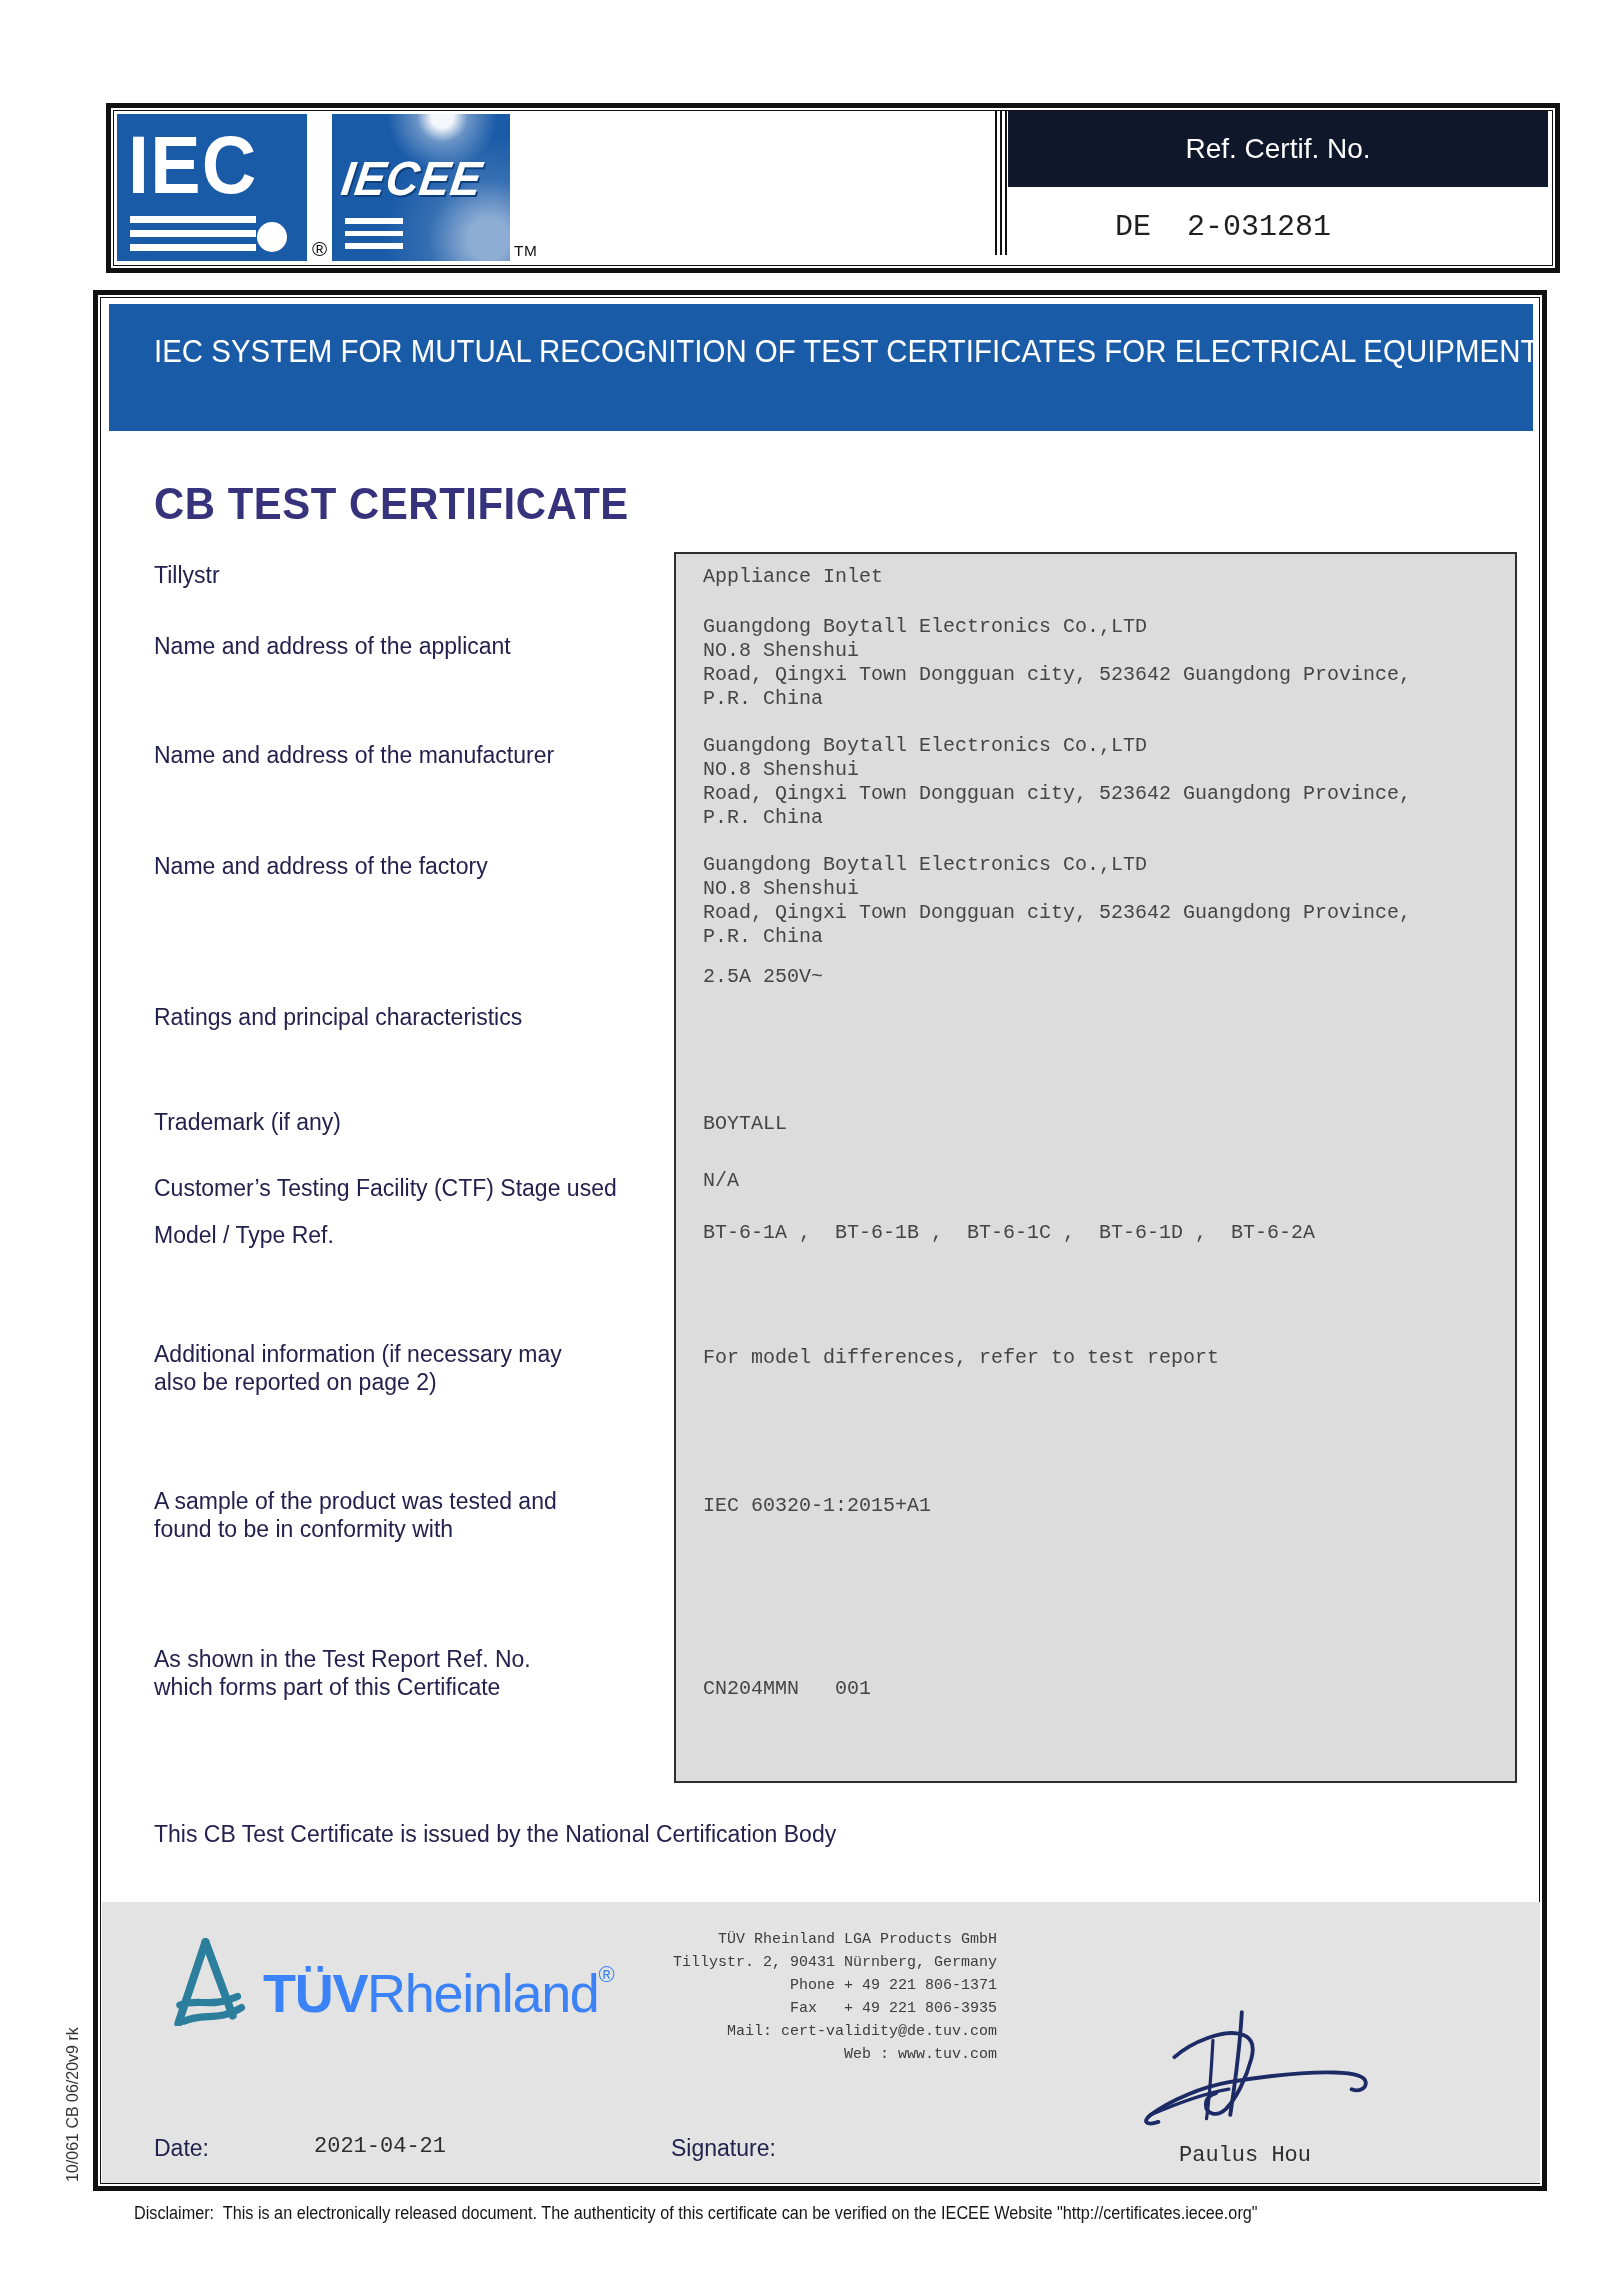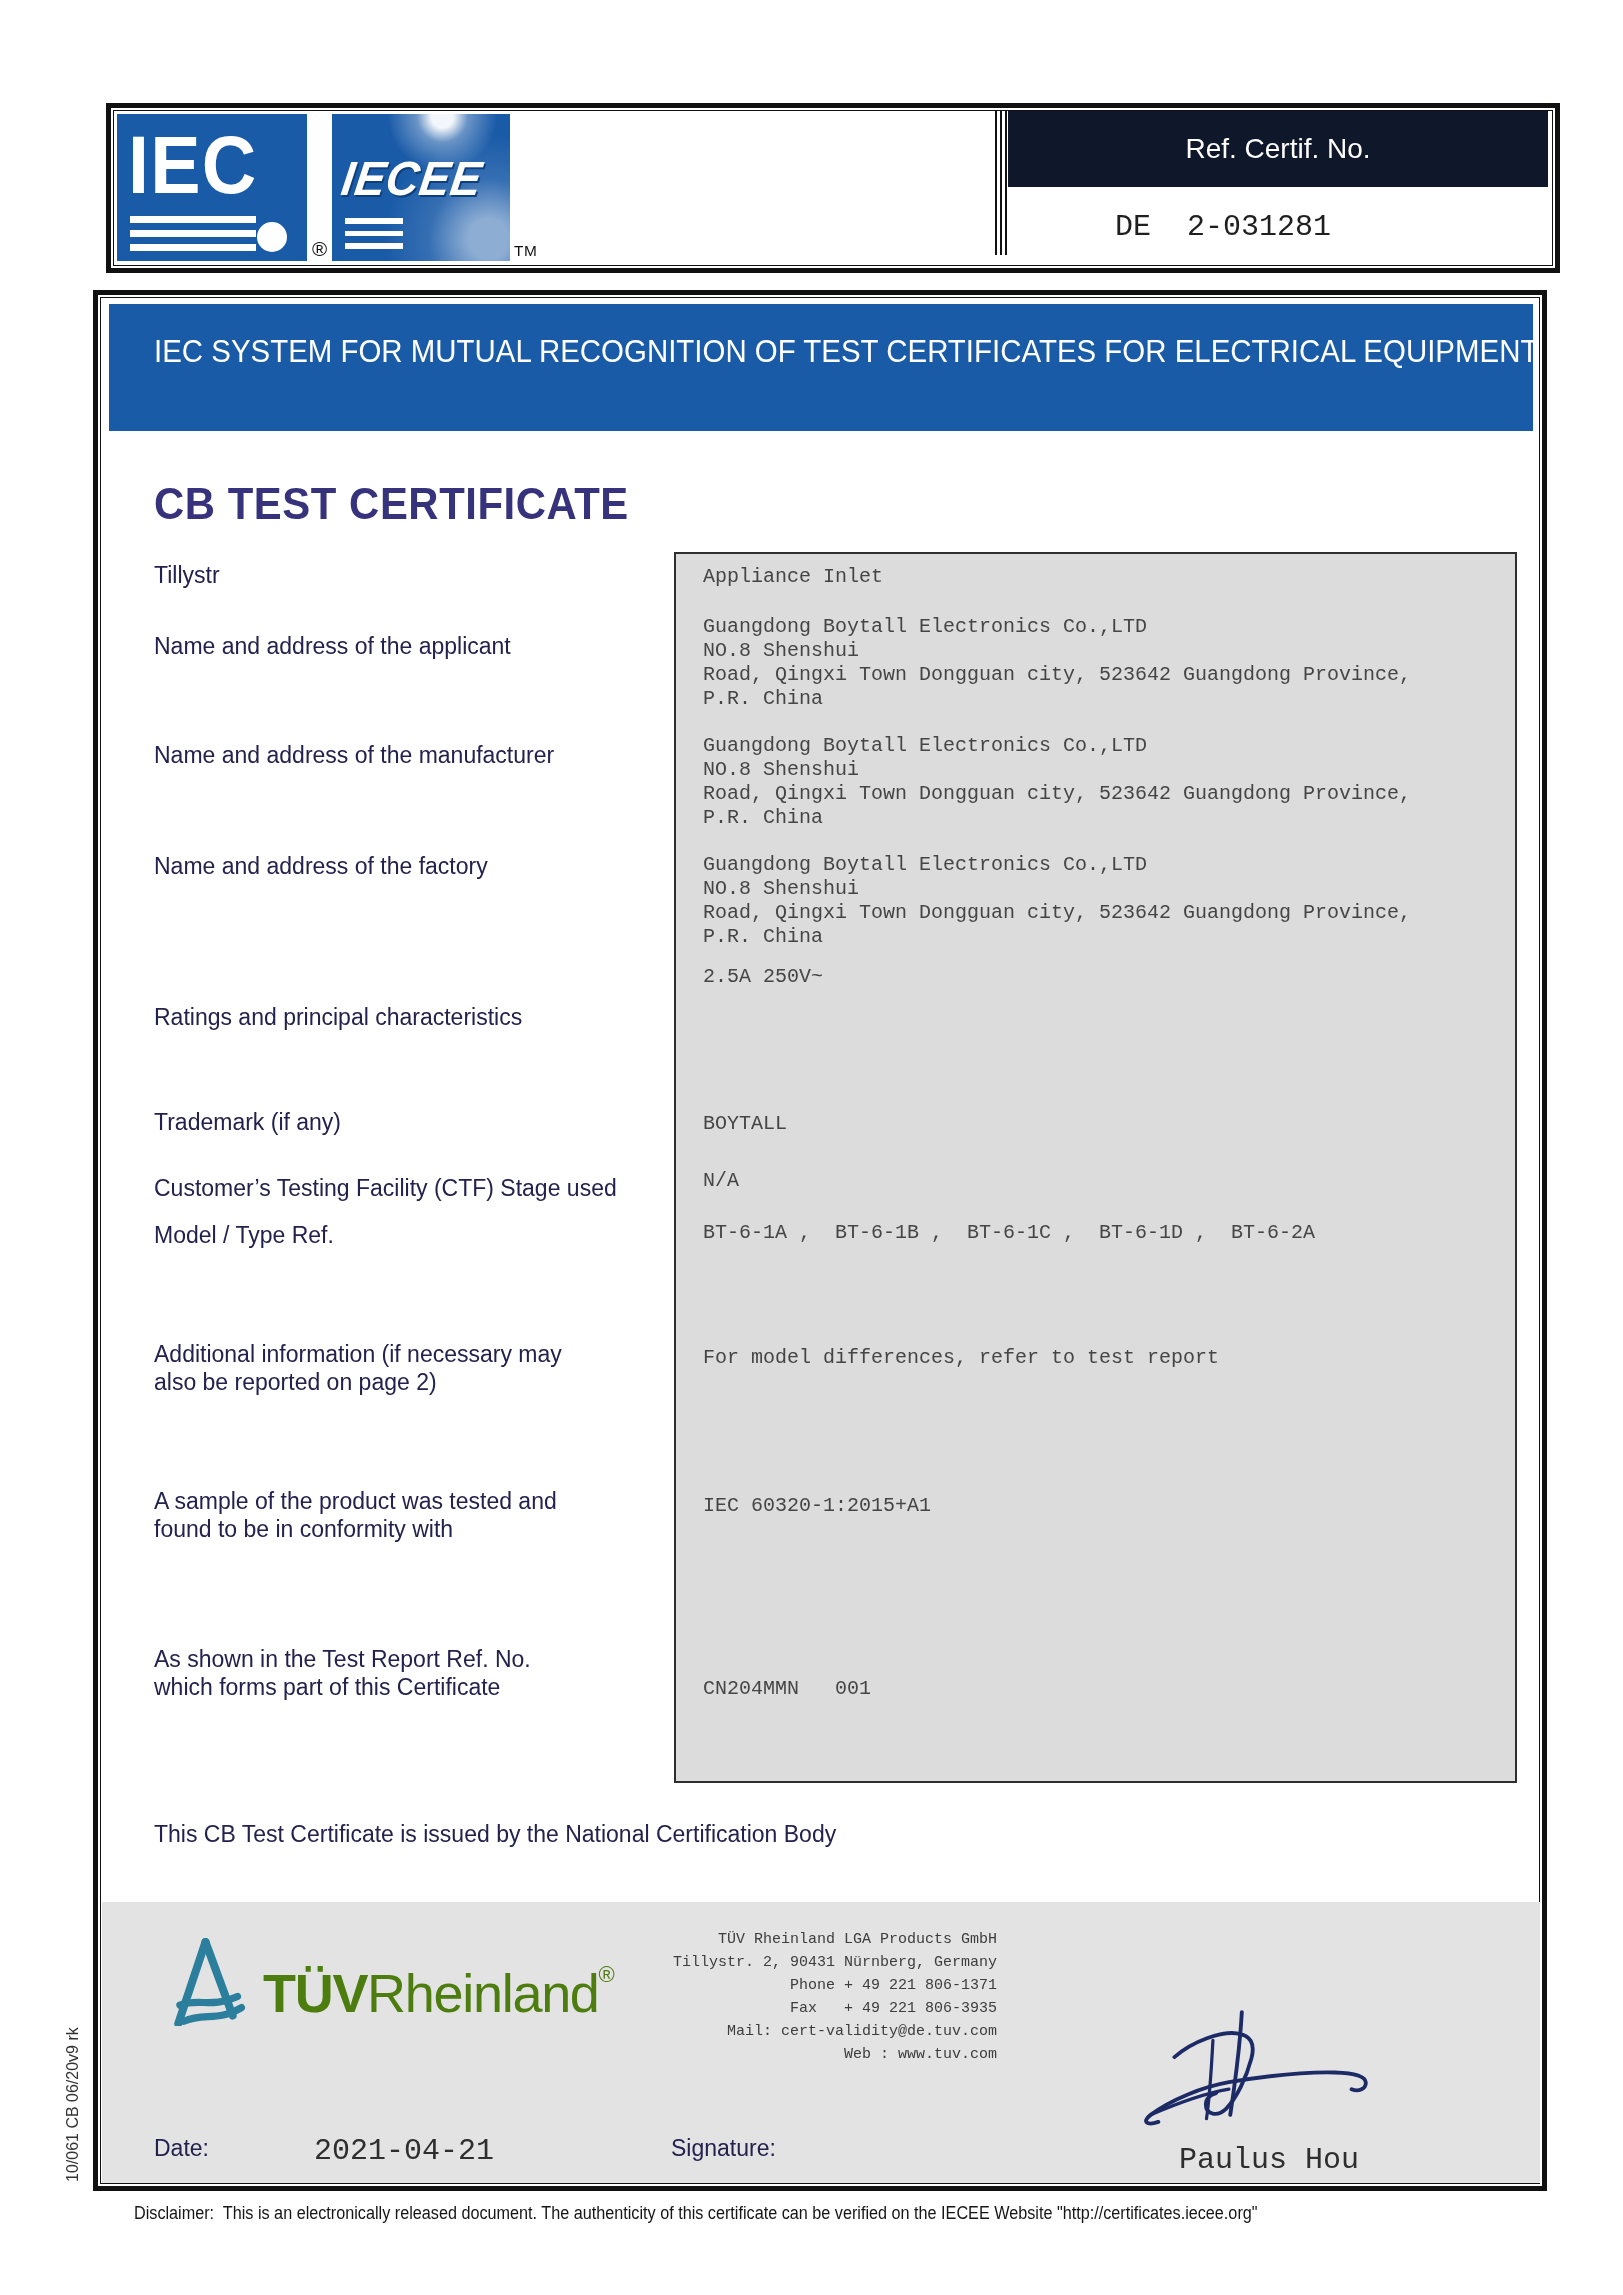--- a/index.html
+++ b/index.html
@@ -45,27 +45,27 @@
   
   .field-label{position:absolute;left:154px;color:#23214d;font-size:23px;line-height:28px;width:515px;}
   .value-box{position:absolute;background:#dcdcdc;border:2.6px solid #2e2e2e;}
   .field-value{position:absolute;left:703px;font-family:"Liberation Mono",monospace;
                font-size:20px;line-height:24px;color:#454545;white-space:pre-wrap;}
 
   .statement{position:absolute;left:154px;color:#23214d;font-size:23px;}
 
   
   .footer-band{position:absolute;background:#e3e3e3;}
-  .tuv-text{position:absolute;color:#4d7c0f;font-size:54px;letter-spacing:-1.3px;white-space:nowrap;}
+  .tuv-text{position:absolute;color:#3b82f6;font-size:54px;letter-spacing:-1.3px;white-space:nowrap;}
   .tuv-text b{font-weight:bold;}
   .tuv-reg{font-size:22px;vertical-align:30px;letter-spacing:0;}
   .ncb-address{position:absolute;font-family:"Liberation Mono",monospace;font-size:15px;
                line-height:23px;color:#3d3d3d;white-space:pre;text-align:right;}
   .foot-label{position:absolute;color:#23214d;font-size:23px;}
-  .foot-mono{position:absolute;font-family:"Liberation Mono",monospace;font-size:30px;color:#2e2e2e;white-space:pre;}
+  .foot-mono{position:absolute;font-family:"Liberation Mono",monospace;font-size:22px;color:#2e2e2e;white-space:pre;}
 
   .side-note{position:absolute;left:64px;top:2182px;transform:rotate(-90deg);transform-origin:left top;
              font-size:16px;color:#333;white-space:nowrap;}
   .disclaimer{position:absolute;left:134px;top:2203px;font-size:18px;color:#161616;white-space:pre;
               transform:scaleX(0.90);transform-origin:left top;}
 </style>
 </head>
 <body>
 
 <div id="page">

